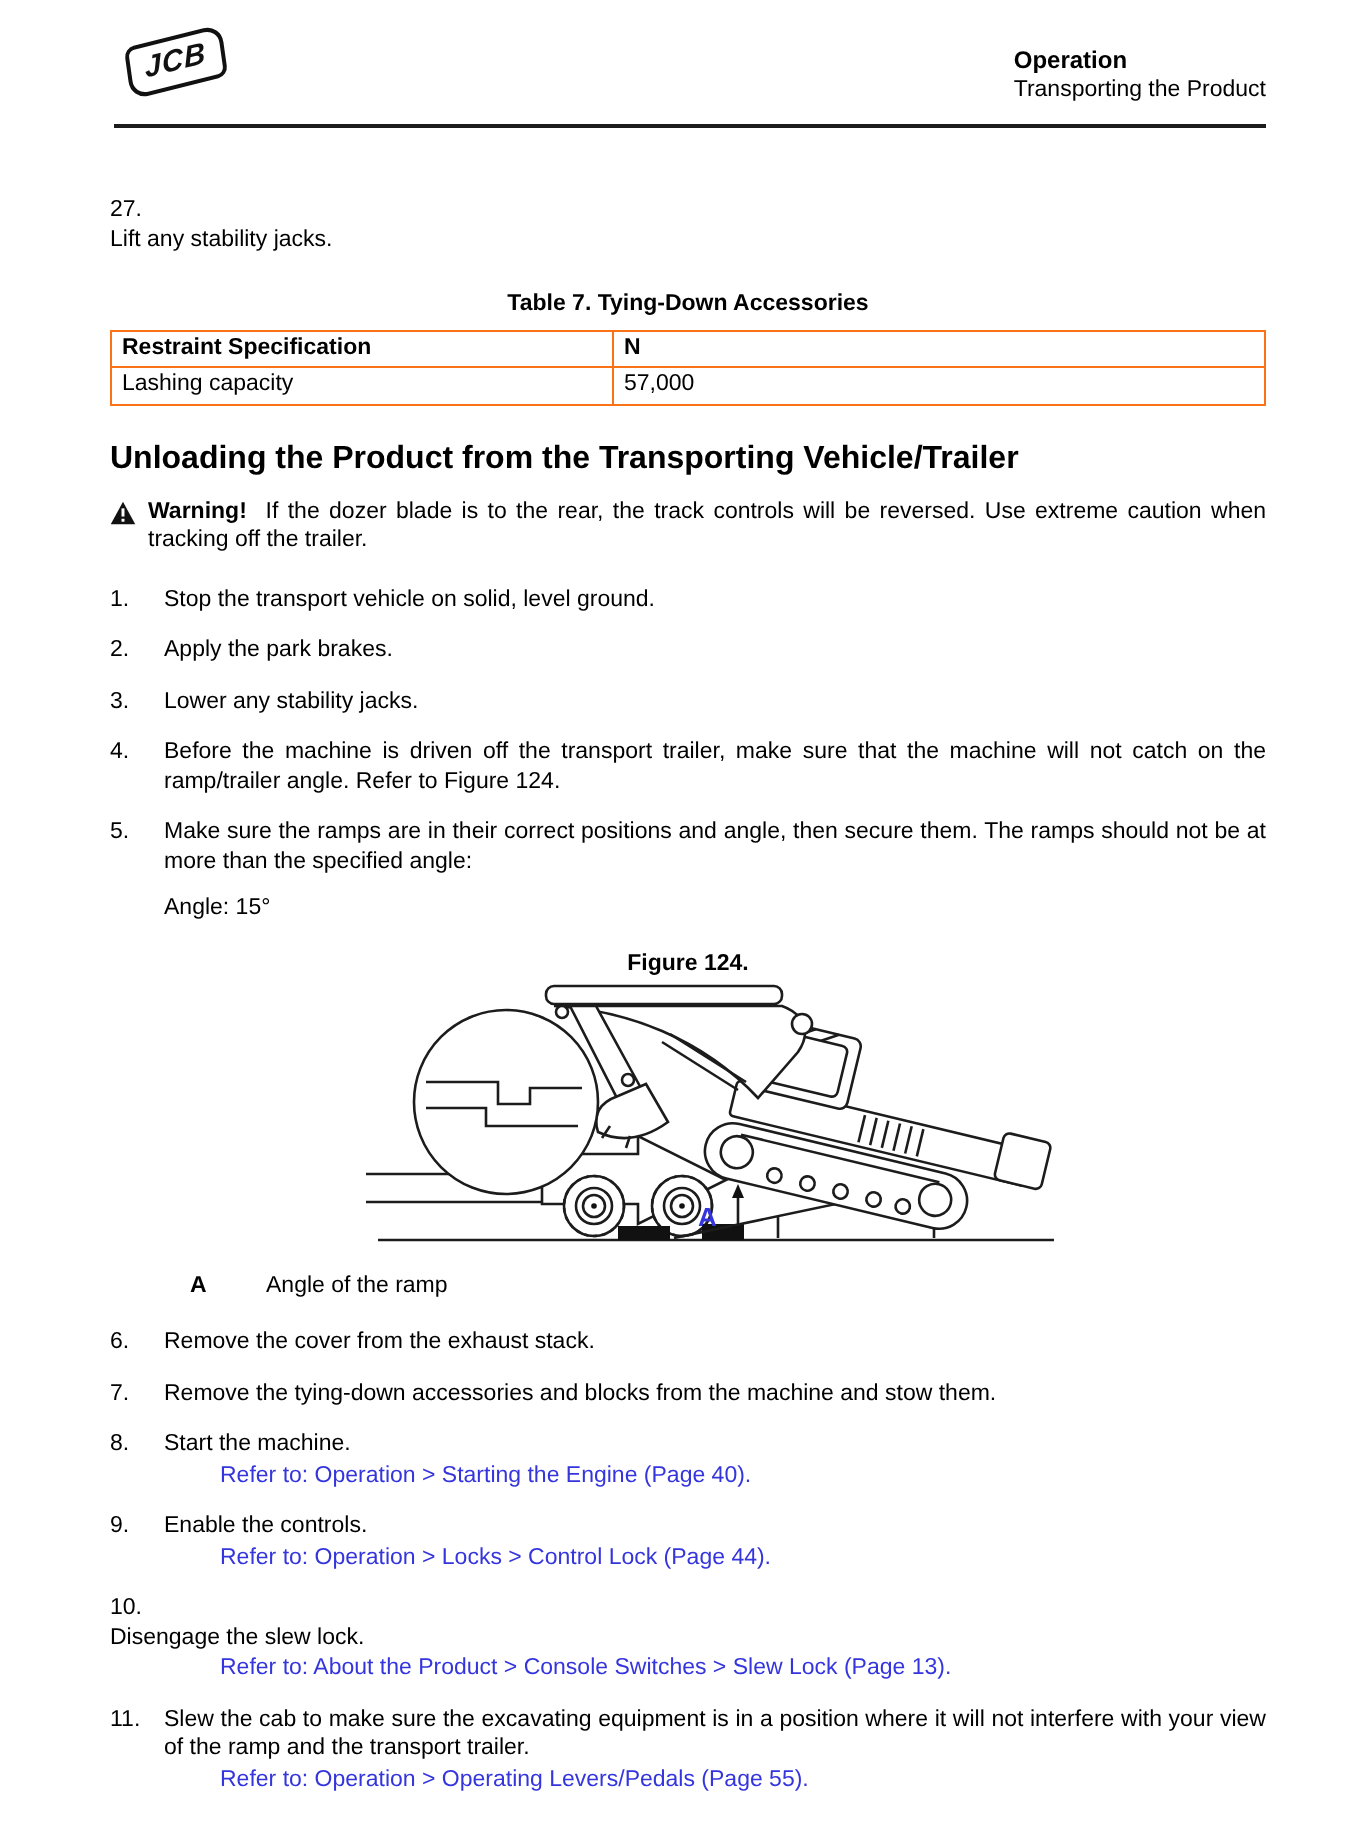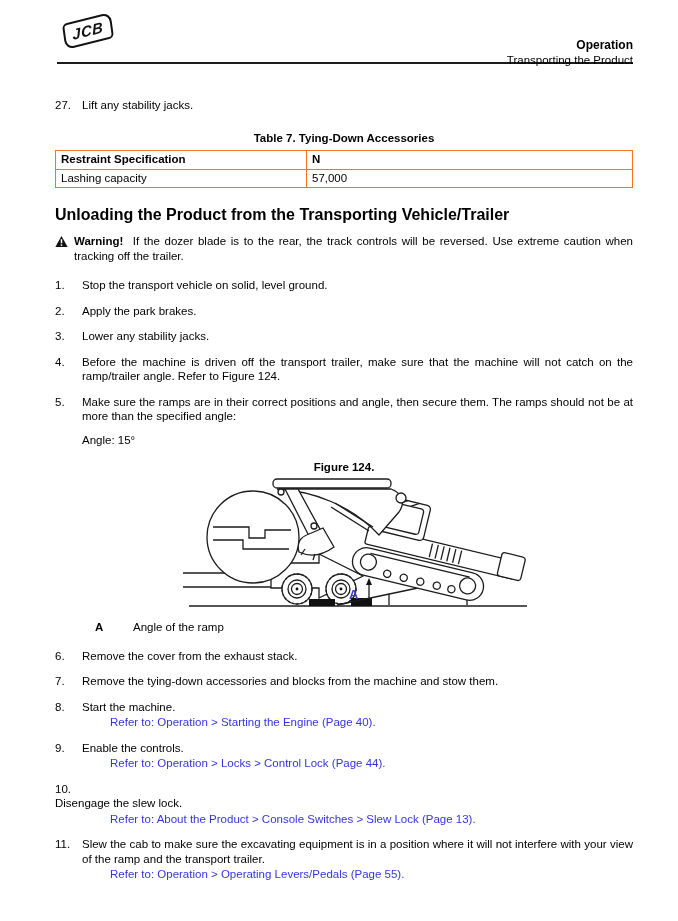--- a/index.html
+++ b/index.html
@@ -28,31 +28,31 @@
     border:2.5px solid #111;
     border-radius:5px 9px 5px 9px;
     transform:rotate(-14deg) skewX(-6deg);
     display:flex; align-items:center; justify-content:center;
     background:#fff;
   }
   .logo span {
     font-weight:bold; font-style:italic; font-size:15px; letter-spacing:0.5px;
     color:#111; transform:skewX(-4deg);
   }
-  .header-titles { position:absolute; right:0; top:38px; text-align:right; }
+  .header-titles { position:absolute; right:0; top:23px; }
   .header-title { font-weight:bold; font-size:12px; line-height:15px; }
   .header-subtitle { font-size:11.5px; line-height:15px; }
   
   .content { padding:0 45px 0 55px; }
   .step { display:flex; margin-bottom:11px; }
   .step .num { flex:none; width:22px; margin-right:5px; }
   .step .txt { flex:1; text-align:justify; }
   .note { margin-top:9px; }
   .refer { color:#3535dd; margin:1px 0 11px 27px;padding-left:28px; }
-  .first-block { margin-top:34px; }
+  .first-block { margin-top:34px;flex-direction:column; }
   
   .table-caption { text-align:center; font-weight:bold; margin:18px 0 5px 0; }
   table.spec {
     width:100%;
     border-collapse:collapse;
     border:1.5px solid #000;
   }
   table.spec th, table.spec td {
     border:1px solid #f97316;
     padding:1px 5px 2px 5px;

